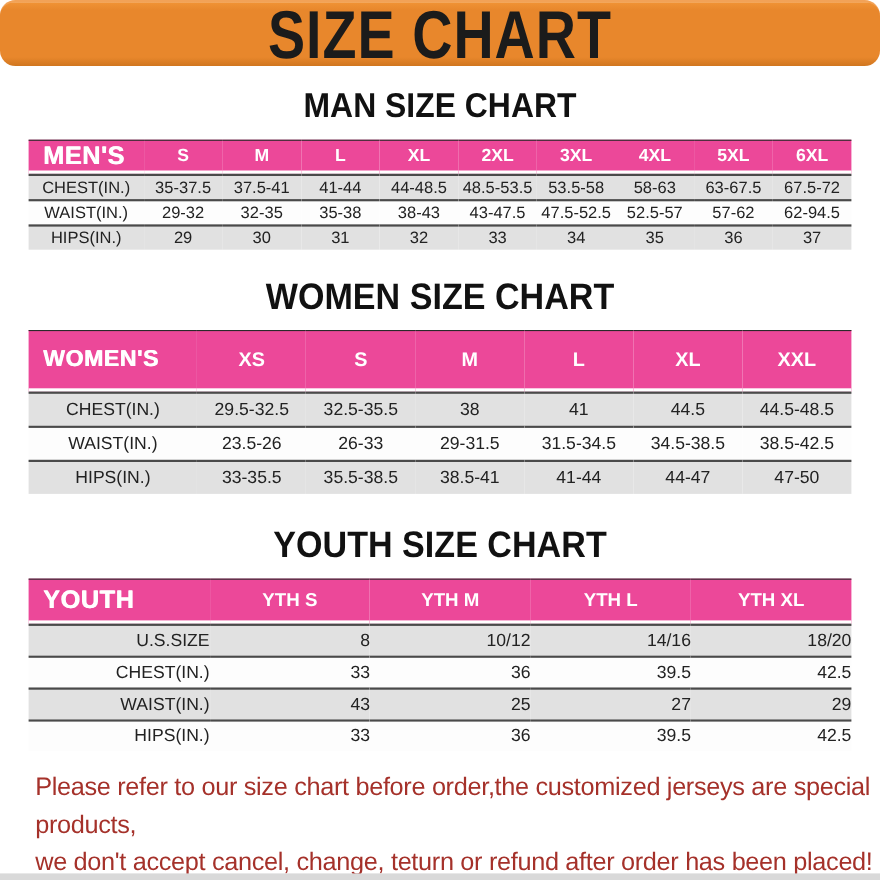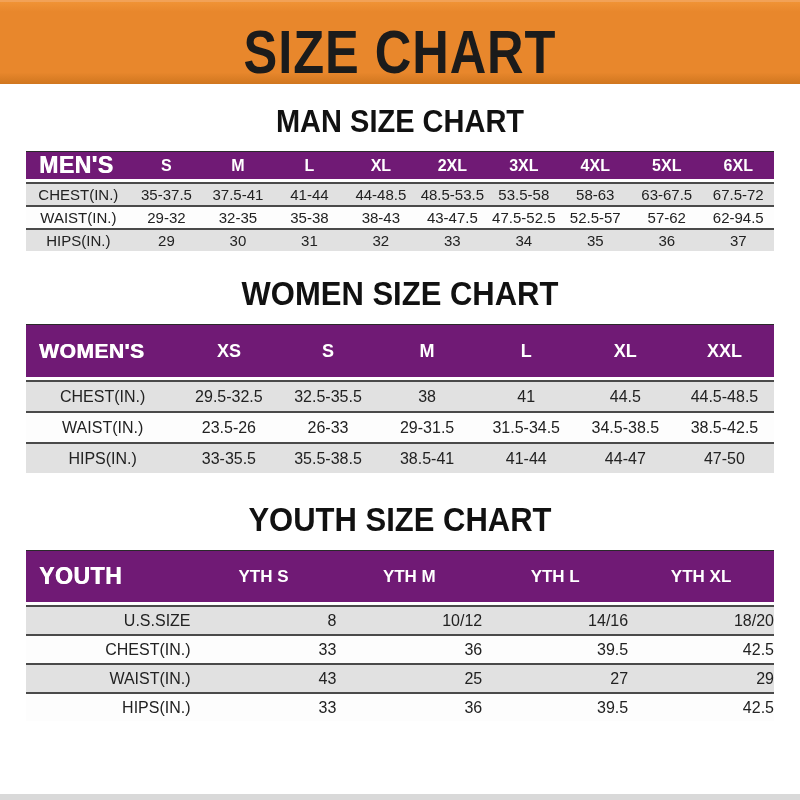--- a/index.html
+++ b/index.html
@@ -9,26 +9,27 @@
     position: relative;
     width: 800px;
     height: 800px;
     margin: 0 auto;
     background: #ffffff;
     overflow: hidden;
   }
 
   
   .banner {
-    height: 84px;
+    height: 60px;
     background: linear-gradient(#f09335 0%, #e8872c 12%, #e8872c 86%, #d0761f 100%);
     display: flex;
-    align-items: flex-end;
+    align-items: center;
     justify-content: center;
     border-top: 2px solid #f2a257;
+    border-radius: 14px;
   }
   .banner-title {
     display: inline-block;
     font-size: 55px;
     font-weight: 900;
     color: #1b1b1b;
     letter-spacing: 1px;
     transform: scale(0.92, 1.12);
     white-space: nowrap;
   }
@@ -47,21 +48,21 @@
 
   
   table.size-table {
     width: 748px;
     margin: 0 auto;
     border-collapse: separate;
     border-spacing: 0;
     table-layout: fixed;
   }
   table.size-table thead th {
-    background: #701a75;
+    background: #ec4899;
     color: #ffffff;
     font-weight: 600;
     text-align: center;
     vertical-align: middle;
     border-bottom: 3px solid #ffffff;
     border-top: 1px solid #2a2a2a;
     margin-left: 16px;
   }
   table.size-table thead th.table-title {
     text-align: left;
@@ -83,21 +84,21 @@
   table.men thead th { height: 31px; font-size: 16px; }
   table.men thead th.table-title { width: 14%; font-size: 23px; }
   table.men tbody td { height: 23px; font-size: 15px; }
 
   
   table.women thead th { height: 56px; font-size: 18px; }
   table.women thead th.table-title { width: 20.5%; font-size: 21px; }
   table.women tbody td { height: 31px; font-size: 16px; }
 
   
-  table.youth thead th { height: 55px; font-size: 17px; }
+  table.youth thead th { height: 41px; font-size: 17px; }
   table.youth thead th.table-title { width: 22%; font-size: 23px; }
   table.youth tbody td { height: 29px; font-size: 16px; text-align: right; }
 
   
   .footer-note {
     margin: 15px 0 0 32px;
     color: #a5312a;
     font-size: 23px;
     font-weight: 500;
     line-height: 34px;
@@ -256,15 +257,19 @@
         <tr class="plain">
           <td>HIPS(IN.)</td>
           <td>33</td>
           <td>36</td>
           <td>39.5</td>
           <td>42.5</td>
         </tr>
       </tbody>
     </table>
 
+  <div class="footer-note">
+    <div>Please refer to our size chart before order,the customized jerseys are special products,</div>
+    <div>we don't accept cancel, change, teturn or refund after order has been placed!</div>
+  </div>
 
   <div class="bottom-edge"></div>
 </div>
 
 </body></html>

